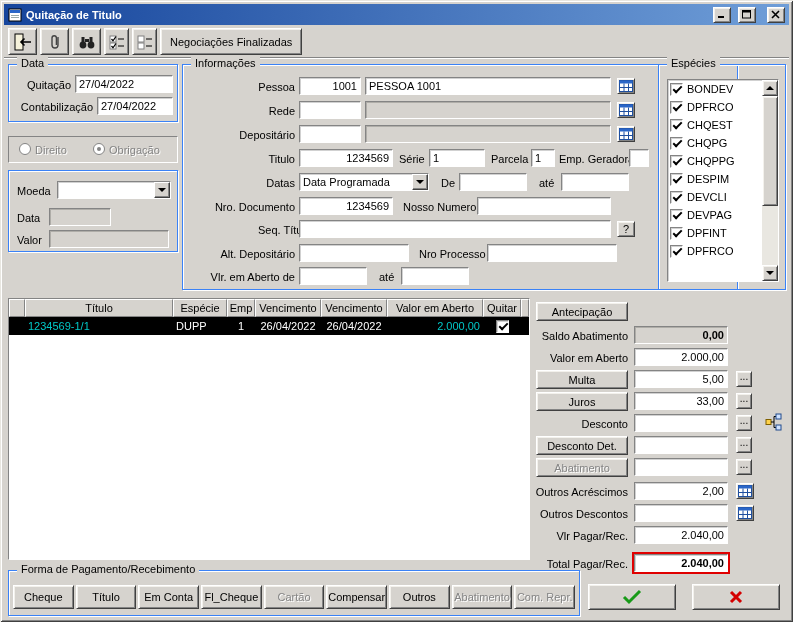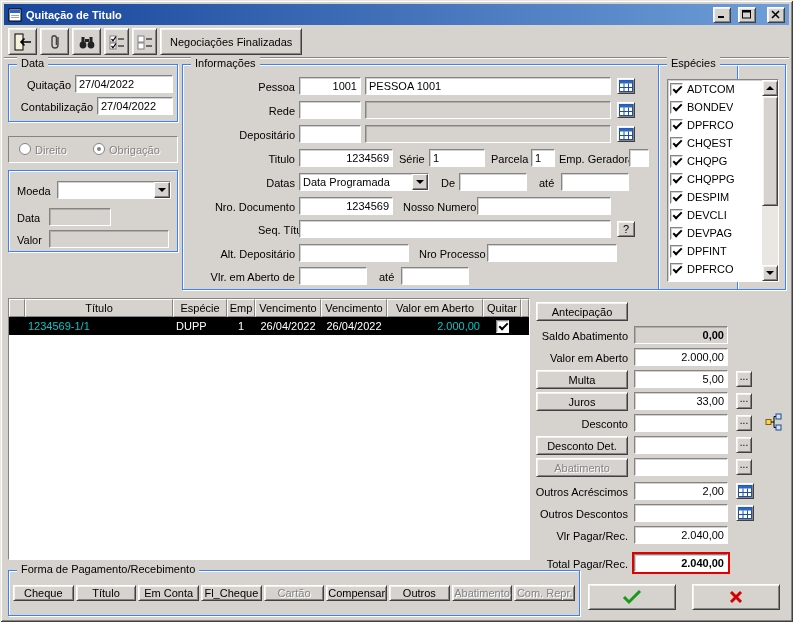--- a/index.html
+++ b/index.html
@@ -85,21 +85,21 @@
   .grow { display:flex; height:18px; background:#000; color:#fff; }
   .gc { flex:0 0 auto; display:flex; align-items:center; padding:0 3px; overflow:hidden; white-space:nowrap; }
   .c0{width:16px}.c1{width:148px}.c2{width:54px}.c3{width:28px}.c4{width:66px}.c5{width:66px}.c6{width:96px}.c7{width:38px}.cf{flex:1 1 auto}
   .al{justify-content:flex-start}.ac{justify-content:center}.ar{justify-content:flex-end}
   .teal{color:#00c8c8}
   
   .rp-btn { position:absolute; height:19px; width:92px; }
   .more-btn { position:absolute; width:16px; height:16px; font-size:10px; line-height:8px; padding-bottom:5px; }
   .icon-btn { position:absolute; width:18px; height:16px; }
   .fp-row { position:absolute; left:4px; right:4px; top:14px; display:flex; gap:2px; }
-  .fp-btn { flex:1 1 0; height:16px; min-width:0; padding:0 12px; overflow:hidden; }
+  .fp-btn { flex:1 1 0; height:24px; min-width:0; padding:0 12px; overflow:hidden; }
   .big-btn { position:absolute; width:88px; height:26px; }
 </style>
 </head>
 <body>
 
 <div class="window">
 
   <div class="titlebar">
     <span style="display:flex">
       <svg width="14" height="14">
@@ -270,24 +270,20 @@
 
     <span class="lb rl" style="left:4px;top:205px;width:108px">Vlr. em Aberto de</span>
     <input class="fld" style="left: 116px; top: 202px; width: 68px;" value="">
     <span class="lb" style="left:196px;top:205px">até</span>
     <input class="fld" style="left: 218px; top: 202px; width: 68px;" value="">
   </div>
 
   <div class="grp" style="left:658px;top:64px;width:128px;height:226px">
     <span class="grp-t">Espécies</span>
     <div class="esp-list">
-      <div class="esp-item">
-          <span class="cb checked"></span>
-          <span>ADTCOM</span>
-        </div>
       <div class="esp-item">
           <span class="cb checked"></span>
           <span>BONDEV</span>
         </div>
       <div class="esp-item">
           <span class="cb checked"></span>
           <span>DPFRCO</span>
         </div>
       <div class="esp-item">
           <span class="cb checked"></span>

